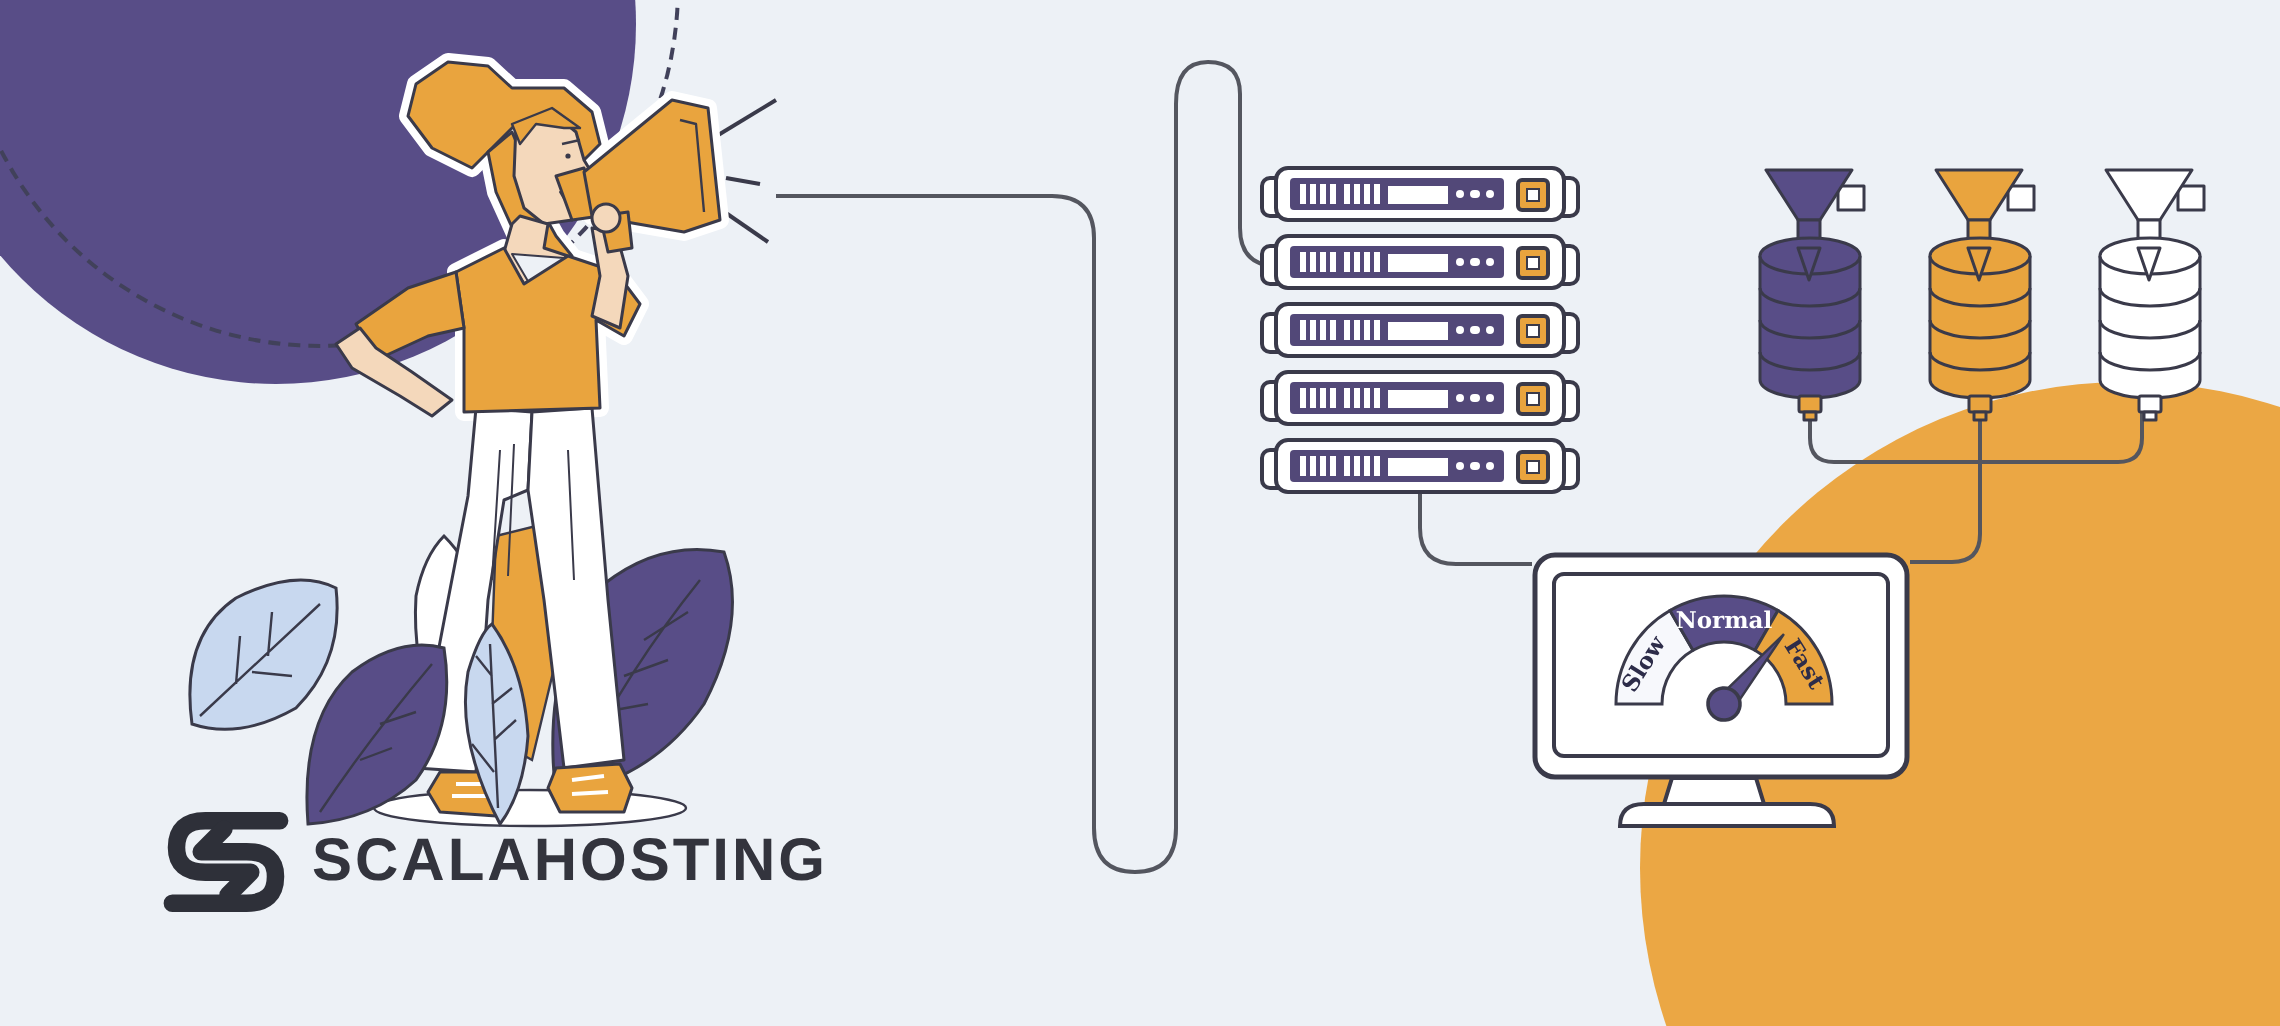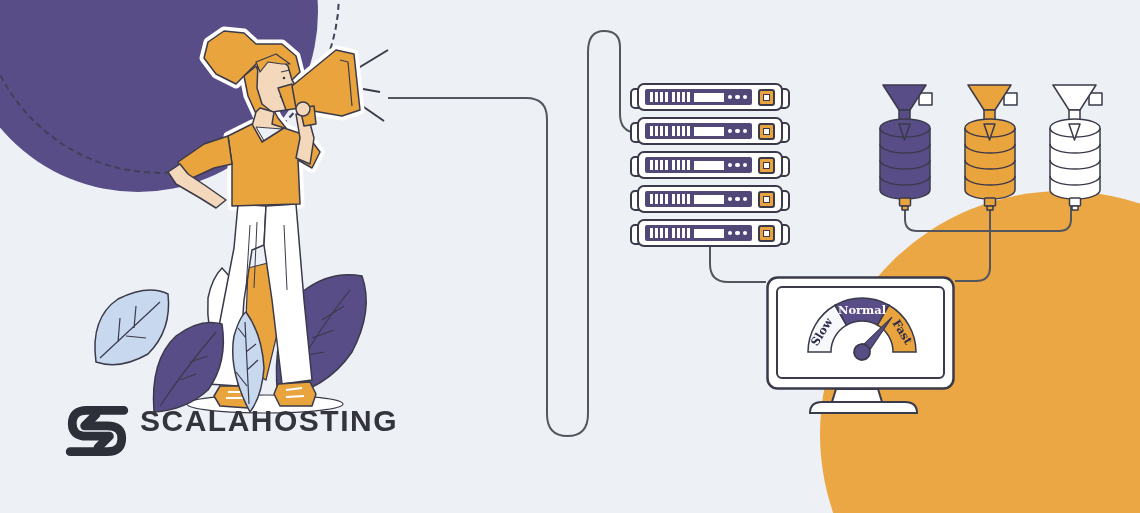--- a/index.html
+++ b/index.html
@@ -38,21 +38,21 @@
 
   
   #funnel-row{position:absolute;left:875px;top:82px;display:flex;gap:21px;z-index:3;}
   .funnel{width:64px;height:130px;display:block;}
 
   
   #monitor{position:absolute;left:766px;top:276px;width:190px;height:140px;z-index:3;}
   .gauge-label{font-family:"DejaVu Serif",serif;font-weight:bold;font-size:11.5px;}
 
   
-  #logo{position:absolute;left:64px;top:404px;display:flex;align-items:flex-start;gap:10px;z-index:4;}
+  #logo{position:absolute;left:80px;top:404px;display:flex;align-items:center;gap:10px;z-index:4;}
   #brand-name{font-size:30px;font-weight:600;letter-spacing:1.5px;color:#33343d;}
 </style>
 </head>
 <body>
 
 <div id="scene">
 
   <div id="purple-circle" class="circle"></div>
   <div id="dashed-circle" class="circle"></div>
   <div id="orange-circle" class="circle"></div>

